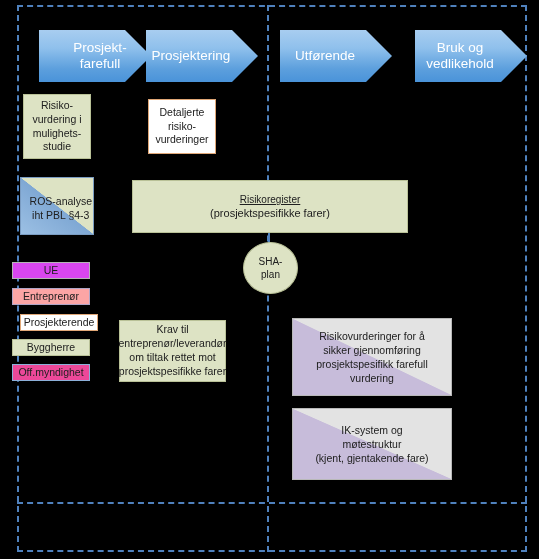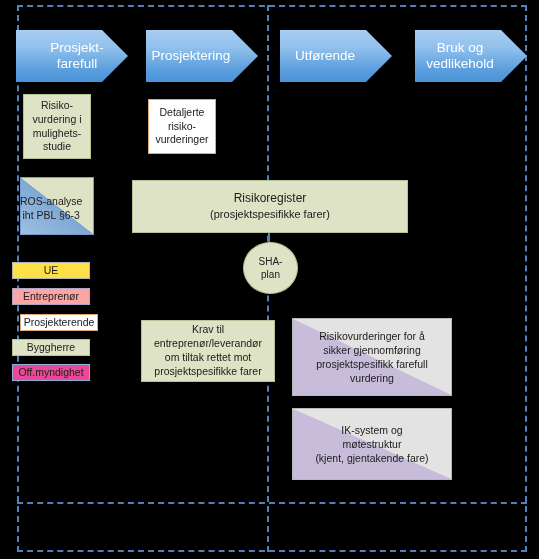--- a/index.html
+++ b/index.html
@@ -41,34 +41,34 @@
 
   
   .box{
     border:1px solid #9aa08c;
     display:flex;align-items:center;justify-content:center;
     text-align:center;color:#202020;font-size:10.5px;line-height:1.32;
     padding:2px 4px;
   }
   .green{background:#dde3c4;border-color:#b9c197;}
   .orange{background:#ffffff;border-color:#e0a777;}
-  .grey{background:#fde047;border-color:#b5b5b5;}
+  .grey{background:#d946ef;border-color:#b5b5b5;}
   .lav{background:#fca5a5;border-color:#b0a5c6;}
   .blue{background:#ec4899;border-color:#8cb0d8;justify-content:center;}
 
   
   .chip{font-size:10.5px;height:17px;}
 
   
   .ros{
     position:absolute;
     border:1px solid #7a9cc2;
     background:
       linear-gradient(to bottom left,#dde3c4 0%,#dde3c4 49.6%,#7fa8d4 50.2%,#9cc0e4 100%);
-    display:flex;align-items:center;justify-content:flex-start;
+    display:flex;align-items:center;justify-content:flex-end;
     text-align:center;font-size:10.5px;line-height:1.3;color:#202020;
   }
   .ros .t{position:relative;top:3px;left:-1px;}
 
   
   .split{
     position:absolute;
     border:1px solid #b9b9b9;
     background:linear-gradient(to bottom left,#e3e3e3 0%,#e3e3e3 49.6%,#c7bcda 50.2%,#c7bcda 100%);
     display:flex;align-items:center;justify-content:center;
@@ -89,21 +89,21 @@
 </style>
 </head>
 <body>
 
 <div id="canvas">
 
   <div class="abs frame"></div>
   <div class="abs vdiv"></div>
   <div class="abs hdiv"></div>
 
-  <div class="abs chev" style="left:16px;top:30px;width:112px;padding-left:32px;">
+  <div class="abs chev" style="left:39px;top:30px;width:112px;padding-left:32px;">
     <div>
       <span>Prosjekt-</span>
       <span>farefull</span>
     </div>
   </div>
 
   <div class="abs chev" style="left:146px;top:30px;width:112px;">
     <div>
       <span>Prosjektering</span>
     </div>
@@ -135,27 +135,27 @@
     <div>
       <div>Detaljerte</div>
       <div>risiko-</div>
       <div>vurderinger</div>
     </div>
   </div>
 
   <div class="ros" style="left:20px;top:177px;width:72px;height:56px;">
     <div class="t">
       <div>ROS-analyse</div>
-      <div>iht PBL §6-3</div>
+      <div>iht PBL §4-3</div>
     </div>
   </div>
 
   <div class="abs box green" style="left:132px;top:180px;width:276px;height:53px;">
     <div>
-      <div style="font-size:12px;">Risikoregister</div>
+      <div style="font-size:10px;text-decoration:underline;">Risikoregister</div>
       <div style="font-size:11px;">(prosjektspesifikke farer)</div>
     </div>
   </div>
 
   <div class="conn" style="left:268px;top:233px;width:2px;height:12px;"></div>
 
   <div class="ellipse" style="left:243px;top:242px;width:53px;height:50px;">
     <div>
       <div>SHA-</div>
       <div>plan</div>
@@ -171,21 +171,21 @@
   <div class="abs box orange chip" style="left:12px;top:314px;width:78px;margin-left:8px;">
     <span>Prosjekterende</span>
   </div>
   <div class="abs box green chip" style="left:12px;top:339px;width:78px;">
     <span>Byggherre</span>
   </div>
   <div class="abs box blue chip" style="left:12px;top:364px;width:78px;">
     <span>Off.myndighet</span>
   </div>
 
-  <div class="abs box green" style="left:119px;top:320px;width:134px;height:62px;margin-left:22px;">
+  <div class="abs box green" style="left:119px;top:320px;width:107px;height:62px;">
     <div>
       <div>Krav til</div>
       <div>entreprenør/leverandør</div>
       <div>om tiltak rettet mot</div>
       <div>prosjektspesifikke farer</div>
     </div>
   </div>
 
   <div class="split" style="left:292px;top:318px;width:146px;height:68px;">
     <div>

